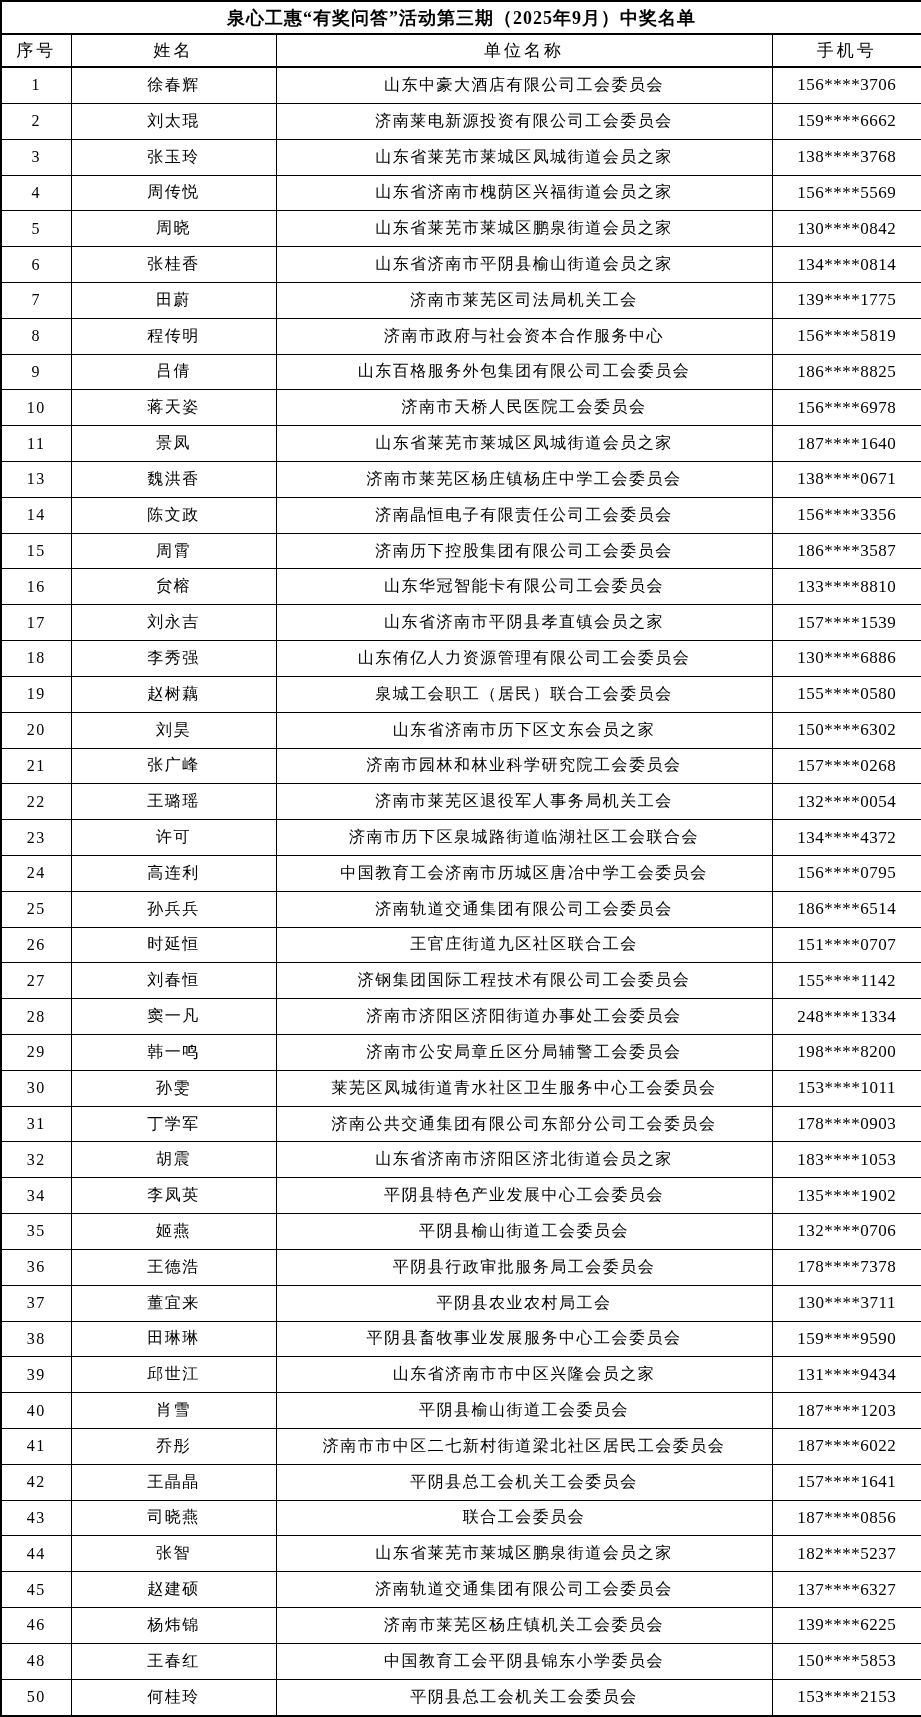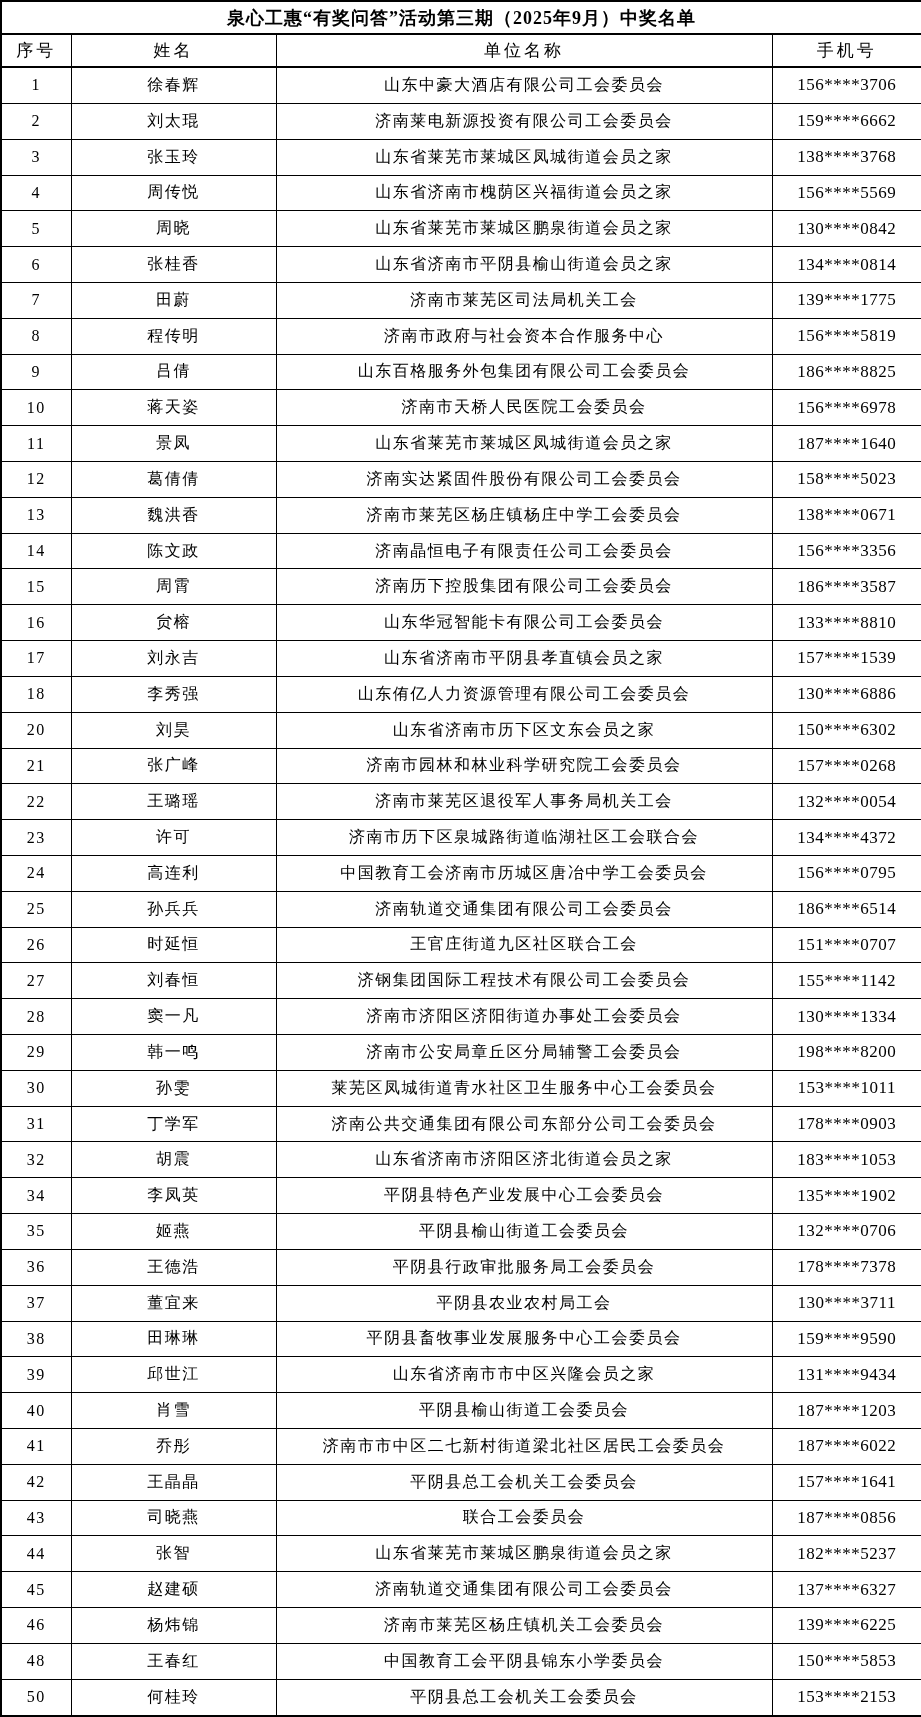--- a/index.html
+++ b/index.html
@@ -134,26 +134,20 @@
         <td>济南市天桥人民医院工会委员会</td>
         <td class="phone-cell">156****6978</td>
       </tr>
       <tr>
         <td>11</td>
         <td>景凤</td>
         <td>山东省莱芜市莱城区凤城街道会员之家</td>
         <td class="phone-cell">187****1640</td>
       </tr>
       <tr>
-        <td>12</td>
-        <td>葛倩倩</td>
-        <td>济南实达紧固件股份有限公司工会委员会</td>
-        <td class="phone-cell">158****5023</td>
-      </tr>
-      <tr>
         <td>13</td>
         <td>魏洪香</td>
         <td>济南市莱芜区杨庄镇杨庄中学工会委员会</td>
         <td class="phone-cell">138****0671</td>
       </tr>
       <tr>
         <td>14</td>
         <td>陈文政</td>
         <td>济南晶恒电子有限责任公司工会委员会</td>
         <td class="phone-cell">156****3356</td>
@@ -176,20 +170,26 @@
         <td>山东省济南市平阴县孝直镇会员之家</td>
         <td class="phone-cell">157****1539</td>
       </tr>
       <tr>
         <td>18</td>
         <td>李秀强</td>
         <td>山东侑亿人力资源管理有限公司工会委员会</td>
         <td class="phone-cell">130****6886</td>
       </tr>
       <tr>
+        <td>19</td>
+        <td>赵树藕</td>
+        <td>泉城工会职工（居民）联合工会委员会</td>
+        <td class="phone-cell">155****0580</td>
+      </tr>
+      <tr>
         <td>20</td>
         <td>刘昊</td>
         <td>山东省济南市历下区文东会员之家</td>
         <td class="phone-cell">150****6302</td>
       </tr>
       <tr>
         <td>21</td>
         <td>张广峰</td>
         <td>济南市园林和林业科学研究院工会委员会</td>
         <td class="phone-cell">157****0268</td>
@@ -227,21 +227,21 @@
       <tr>
         <td>27</td>
         <td>刘春恒</td>
         <td>济钢集团国际工程技术有限公司工会委员会</td>
         <td class="phone-cell">155****1142</td>
       </tr>
       <tr>
         <td>28</td>
         <td>窦一凡</td>
         <td>济南市济阳区济阳街道办事处工会委员会</td>
-        <td class="phone-cell">130****1334</td>
+        <td class="phone-cell">248****1334</td>
       </tr>
       <tr>
         <td>29</td>
         <td>韩一鸣</td>
         <td>济南市公安局章丘区分局辅警工会委员会</td>
         <td class="phone-cell">198****8200</td>
       </tr>
       <tr>
         <td>30</td>
         <td>孙雯</td>

